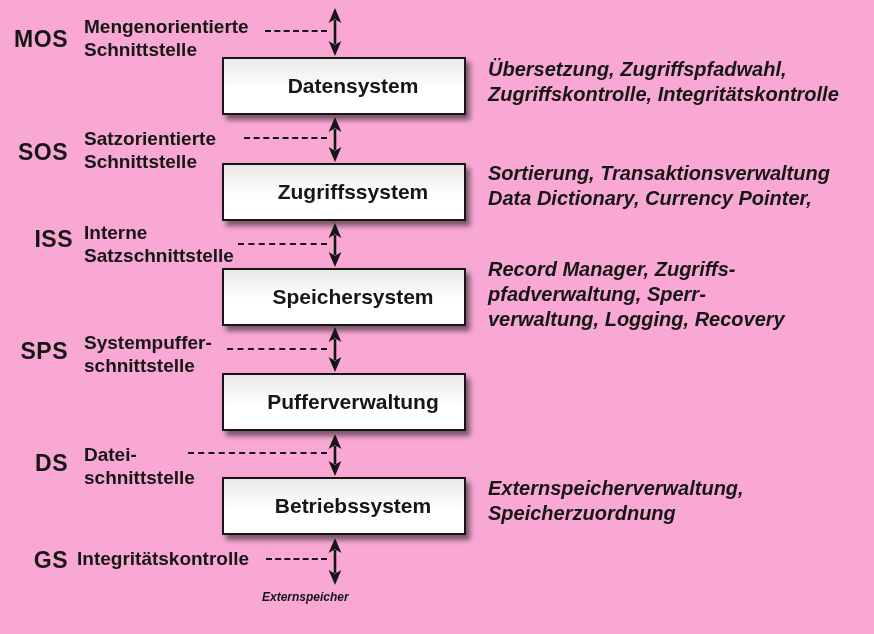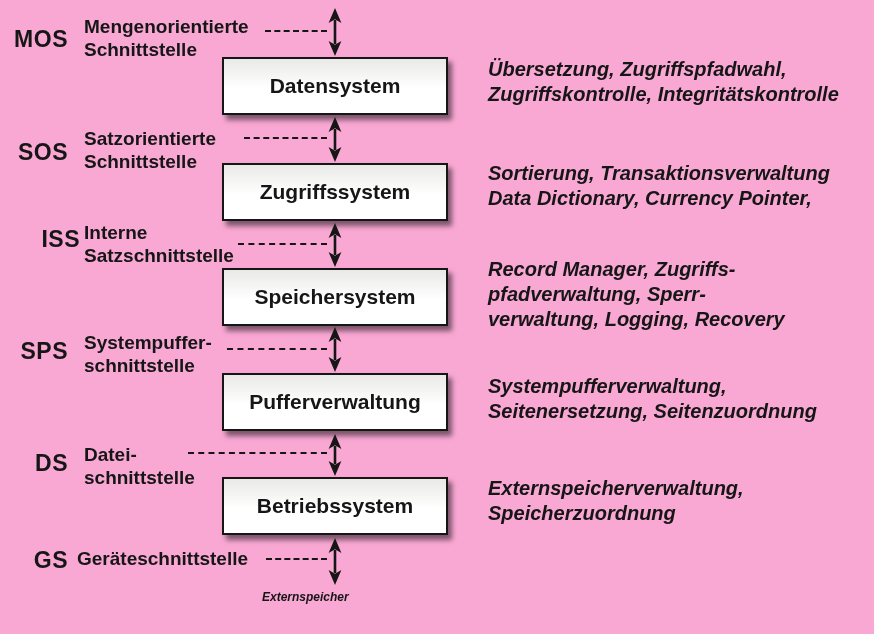--- a/index.html
+++ b/index.html
@@ -36,20 +36,21 @@
     width:222px;
     height:54px;
     border:2px solid #161616;
     background:linear-gradient(180deg,#e9e9e7 0%,#ffffff 55%);
     box-shadow:4px 5px 5px rgba(0,0,0,0.5);
     text-align:center;
     line-height:54px;
     font-size:21px;
     font-weight:bold;
     white-space:nowrap;
+    padding-left:18px;
   }
   .func{
     position:absolute;
     left:488px;
     font-size:20px;
     font-weight:bold;
     font-style:italic;
     line-height:25px;
     white-space:nowrap;
   }
@@ -105,21 +106,21 @@
     <line x1="8" y1="12" x2="8" y2="33"></line>
     <polygon points="8,0 14.4,15 8,11.2 1.6,15"></polygon>
     <polygon points="8,45 14.4,30 8,33.8 1.6,30"></polygon>
   </svg>
   <div class="layer-box" style="top:163px">Zugriffssystem</div>
   <div class="func" style="top:161px">
     <div>Sortierung, Transaktionsverwaltung</div>
     <div>Data Dictionary, Currency Pointer,</div>
   </div>
 
-  <div class="abbr" style="left:12px;top:226px">ISS</div>
+  <div class="abbr" style="left:5px;top:226px">ISS</div>
   <div class="iface" style="left:84px;top:221px">
     <div>Interne</div>
     <div>Satzschnittstelle</div>
   </div>
   <div class="dash" style="left:238px;top:243px;width:89px"></div>
   <svg class="varrow" style="top:223px" width="16" height="44" viewBox="0 0 16 44">
     <line x1="8" y1="12" x2="8" y2="32"></line>
     <polygon points="8,0 14.4,15 8,11.2 1.6,15"></polygon>
     <polygon points="8,44 14.4,29 8,32.8 1.6,29"></polygon>
   </svg>
@@ -135,45 +136,41 @@
     <div>Systempuffer-</div>
     <div>schnittstelle</div>
   </div>
   <div class="dash" style="left:227px;top:348px;width:100px"></div>
   <svg class="varrow" style="top:327px" width="16" height="45" viewBox="0 0 16 45">
     <line x1="8" y1="12" x2="8" y2="33"></line>
     <polygon points="8,0 14.4,15 8,11.2 1.6,15"></polygon>
     <polygon points="8,45 14.4,30 8,33.8 1.6,30"></polygon>
   </svg>
   <div class="layer-box" style="top:373px">Pufferverwaltung</div>
-  <div class="func" style="top:374px">
-    <div>Systempufferverwaltung,</div>
-    <div>Seitenersetzung, Seitenzuordnung</div>
-  </div>
 
   <div class="abbr" style="left:0;top:450px">DS</div>
   <div class="iface" style="left:84px;top:443px">
     <div>Datei-</div>
     <div>schnittstelle</div>
   </div>
   <div class="dash" style="left:188px;top:452px;width:139px"></div>
   <svg class="varrow" style="top:434px" width="16" height="42" viewBox="0 0 16 42">
     <line x1="8" y1="12" x2="8" y2="30"></line>
     <polygon points="8,0 14.4,15 8,11.2 1.6,15"></polygon>
     <polygon points="8,42 14.4,27 8,30.8 1.6,27"></polygon>
   </svg>
   <div class="layer-box" style="top:477px">Betriebssystem</div>
   <div class="func" style="top:476px">
     <div>Externspeicherverwaltung,</div>
     <div>Speicherzuordnung</div>
   </div>
 
   <div class="abbr" style="left:0;top:547px">GS</div>
   <div class="iface" style="left:77px;top:547px">
-    <div>Geräteschnittstelle</div>
+    <div>Integritätskontrolle</div>
   </div>
   <div class="dash" style="left:266px;top:558px;width:61px"></div>
   <svg class="varrow" style="top:538px" width="16" height="47" viewBox="0 0 16 47">
     <line x1="8" y1="12" x2="8" y2="35"></line>
     <polygon points="8,0 14.4,15 8,11.2 1.6,15"></polygon>
     <polygon points="8,47 14.4,32 8,35.8 1.6,32"></polygon>
   </svg>
   <div class="extern" style="left:262px;top:590px">Externspeicher</div>
 
 </div>

